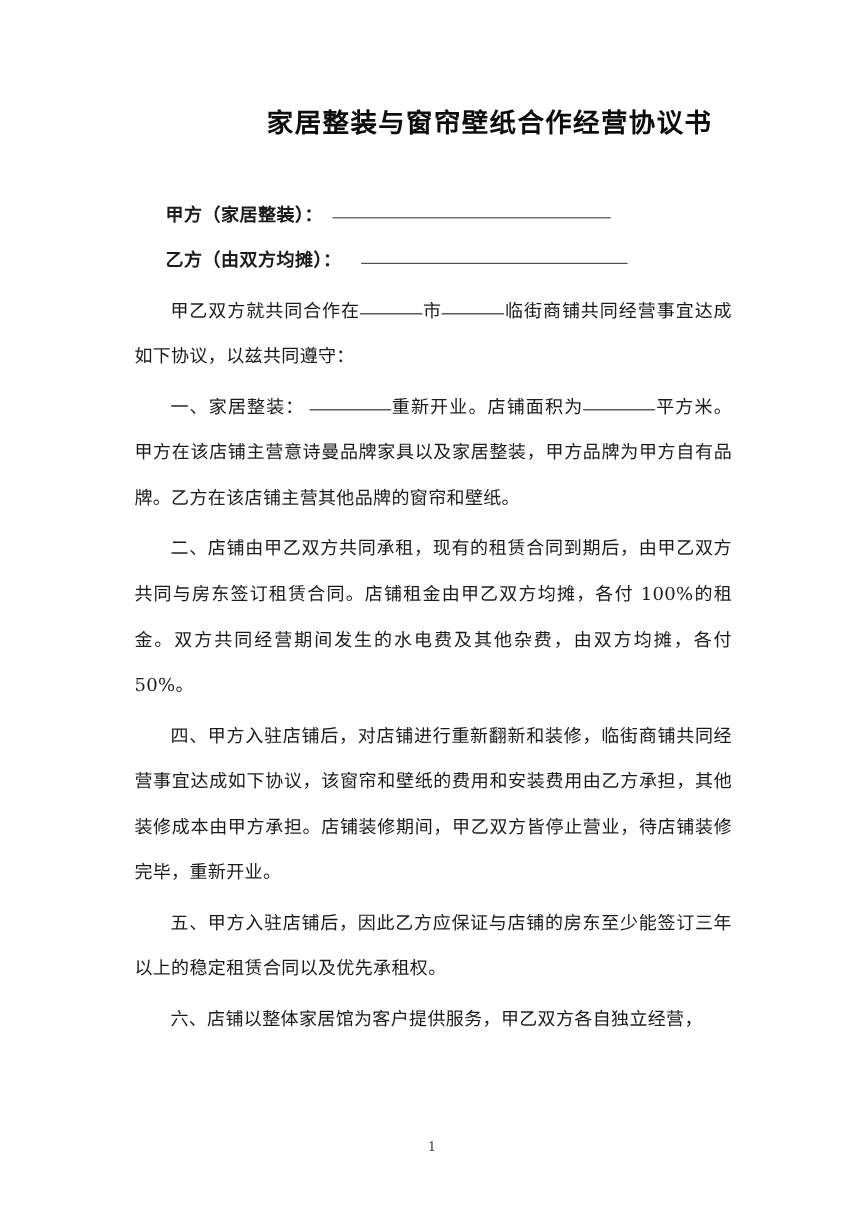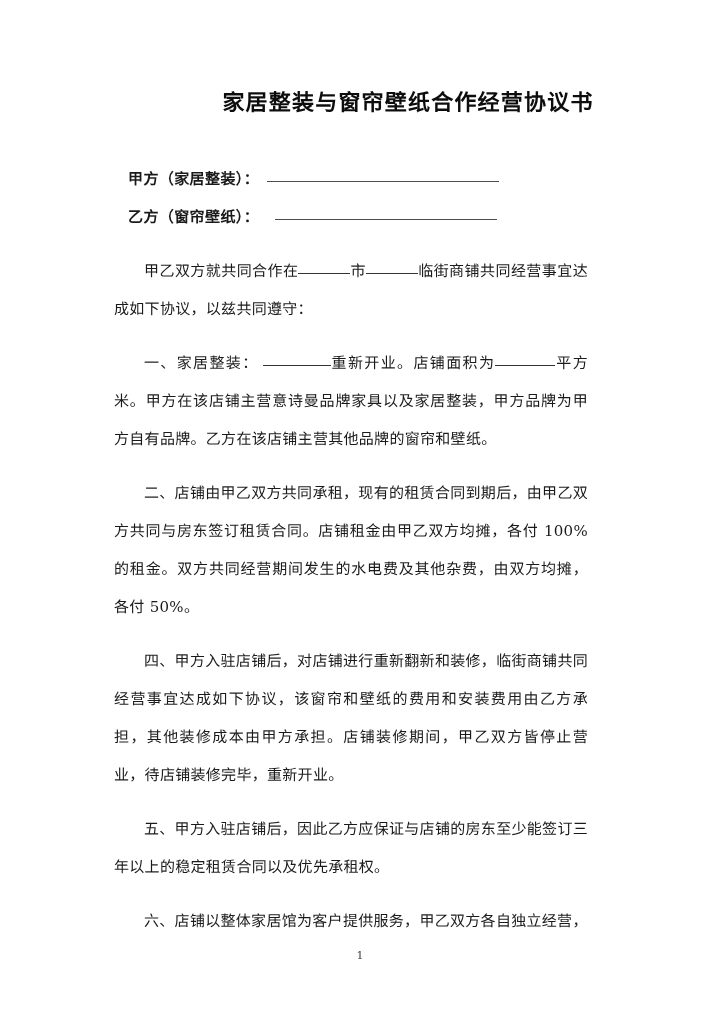--- a/index.html
+++ b/index.html
@@ -30,21 +30,21 @@
     font-size: 22px;
     font-weight: bold;
     letter-spacing: 1.2px;
     color: #0d0d0d;
     font-family: "DejaVu Serif", "Liberation Serif", serif;
     padding-left: 48px;
   }
   .body-block {
     position: absolute;
     top: 160px;
-    left: 98px;
+    left: 108px;
     width: 506px;
   }
   .party-line {
     font-size: 15px;
     font-weight: bold;
     line-height: 38px;
     height: 38px;
     padding-left: 30px;
     white-space: nowrap;
     letter-spacing: 0.4px;
@@ -62,21 +62,21 @@
   .sig-rule.a { width: 232px; }
   .sig-rule.b { width: 222px; margin-left: 16px; }
 
   .para {
     font-size: 15px;
     line-height: 38px;
     text-align: justify;
     text-justify: inter-ideograph;
     text-indent: 30px;
     letter-spacing: 0.3px;
-    margin: 16px;
+    margin: 4px;
   }
   .para + .para { margin-top: 0; }
 
   .blank {
     display: inline-block;
     border-bottom: 1px solid #333333;
     vertical-align: 2px;
     height: 13px;
   }
   .blank.w-city { width: 52px; }
@@ -102,21 +102,21 @@
 
   <div class="doc-title">家居整装与窗帘壁纸合作经营协议书</div>
 
   <div class="body-block">
 
     <div class="party-line">
       <span class="party-label">甲方（家居整装）：</span><span class="sig-rule a"></span>
     </div>
 
     <div class="party-line">
-      <span class="party-label">乙方（窗帘壁纸）：</span><span class="sig-rule b"></span>
+      <span class="party-label">乙方（由双方均摊）：</span><span class="sig-rule b"></span>
     </div>
 
     <p class="para"><span>甲乙双方就共同合作在</span><span class="blank w-city"></span><span>市</span><span class="blank w-street"></span><span>临街商铺共同经营事宜达成如下协议，以兹共同遵守：</span></p>
 
     <p class="para"><span>一、家居整装：</span><span class="blank w-shopname"></span><span>重新开业。店铺面积为</span><span class="blank w-area"></span><span>平方米。甲方在该店铺主营意诗曼品牌家具以及家居整装，甲方品牌为甲方自有品牌。乙方在该店铺主营其他品牌的窗帘和壁纸。</span></p>
 
     <p class="para">二、店铺由甲乙双方共同承租，现有的租赁合同到期后，由甲乙双方共同与房东签订租赁合同。店铺租金由甲乙双方均摊，各付 100%的租金。双方共同经营期间发生的水电费及其他杂费，由双方均摊，各付 50%。</p>
 
 
     <p class="para">四、甲方入驻店铺后，对店铺进行重新翻新和装修，临街商铺共同经营事宜达成如下协议，该窗帘和壁纸的费用和安装费用由乙方承担，其他装修成本由甲方承担。店铺装修期间，甲乙双方皆停止营业，待店铺装修完毕，重新开业。</p>

